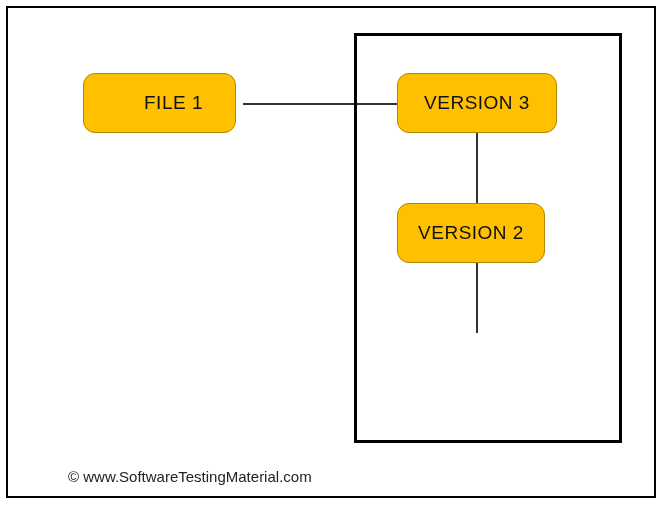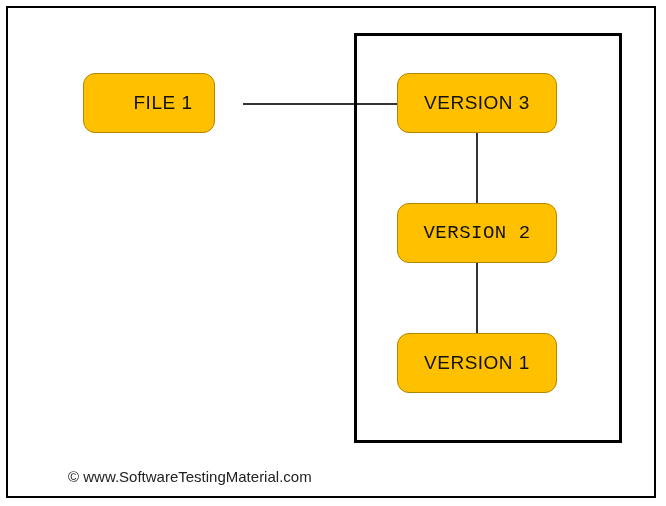--- a/index.html
+++ b/index.html
@@ -53,31 +53,28 @@
 <div class="frame">
 
   <div class="connector" style="left:235px; top:95px; width:165px; height:2px;"></div>
 
   <div class="connector" style="left:468px; top:125px; width:2px; height:70px;"></div>
 
   <div class="connector" style="left:468px; top:255px; width:2px; height:70px;"></div>
 
   <div class="version-box" style="left:346px; top:25px; width:268px; height:410px;"></div>
 
-  <div class="node" style="left:75px; top:65px; width:132px; height:60px;padding-left:28px;">
+  <div class="node" style="left:75px; top:65px; width:153px; height:60px;padding-left:28px;">
     <span>FILE 1</span>
   </div>
 
   <div class="node" style="left:389px; top:65px; width:160px; height:60px;">
     <span>VERSION 3</span>
   </div>
 
-  <div class="node" style="left:389px; top:195px; width:160px; height:60px;font-family:Liberation Mono, monospace;">
+  <div class="node" style="left:389px; top:195px; width:148px; height:60px;">
     <span>VERSION 2</span>
   </div>
 
-  <div class="node" style="left:389px; top:325px; width:160px; height:60px;">
-    <span>VERSION 1</span>
-  </div>
 
   <div class="attribution" style="left:20px; top:460px;margin-left:40px;">© www.SoftwareTestingMaterial.com</div>
 
 </div>
 
 </body></html>

